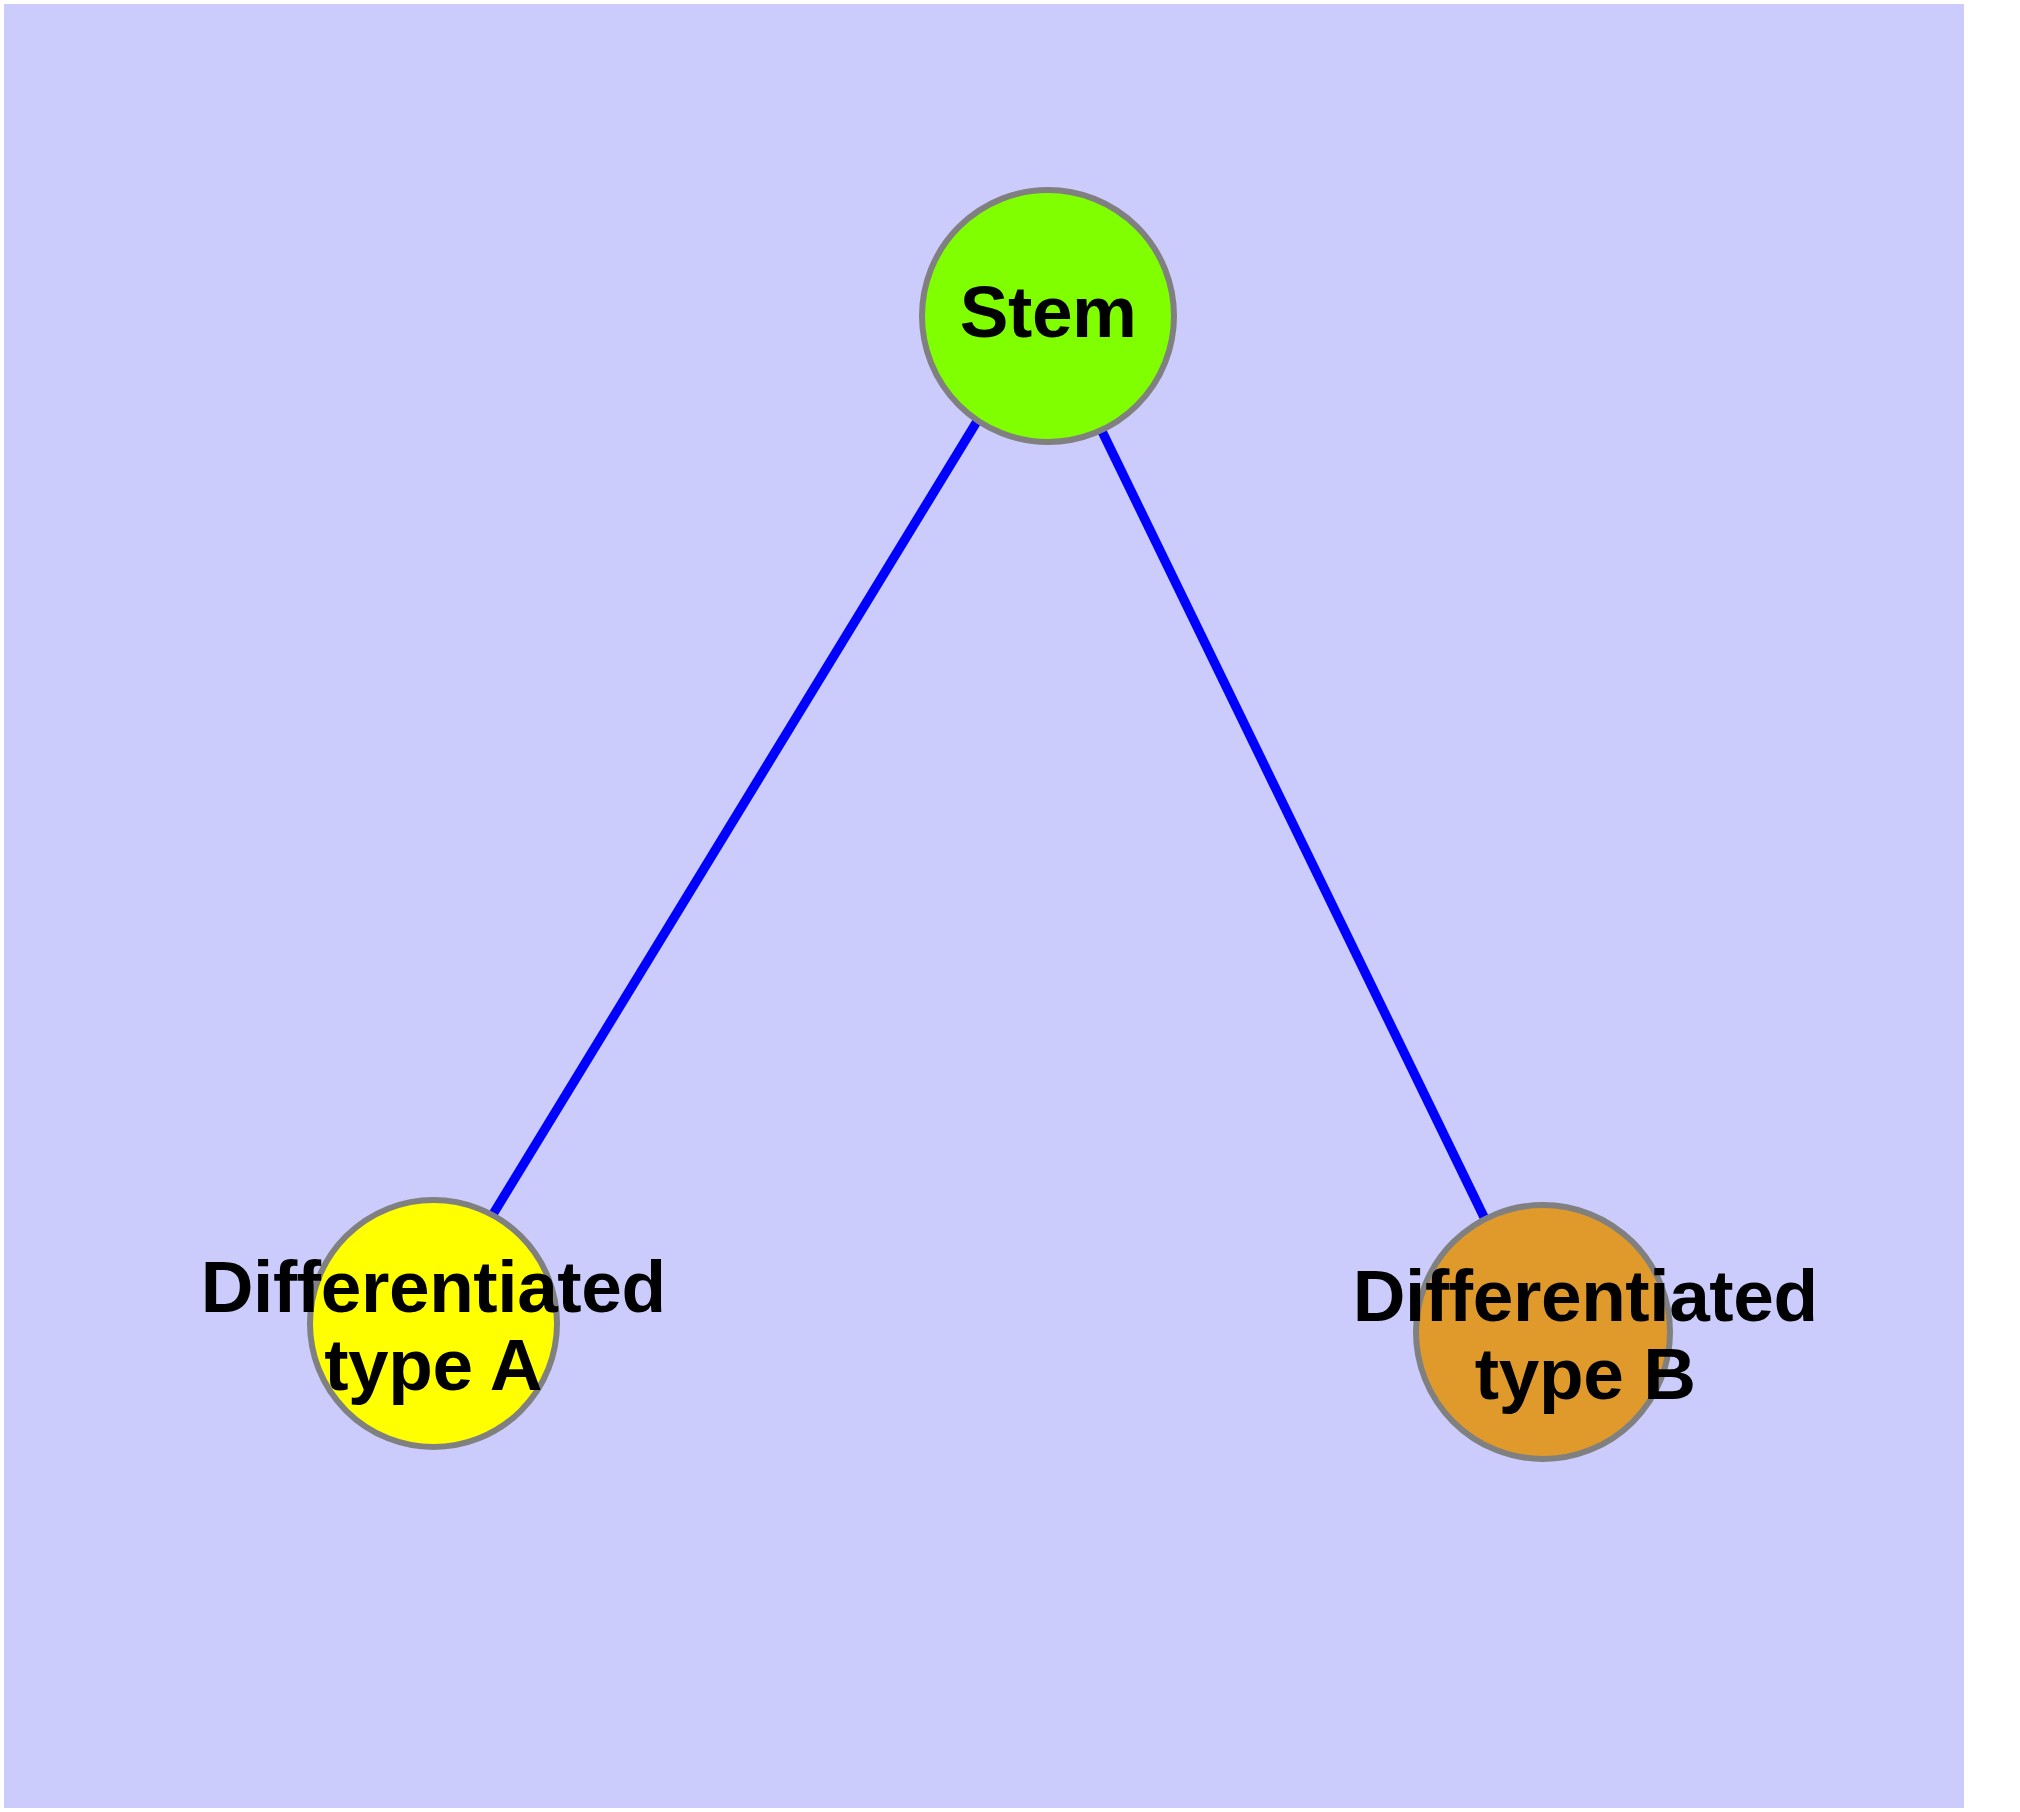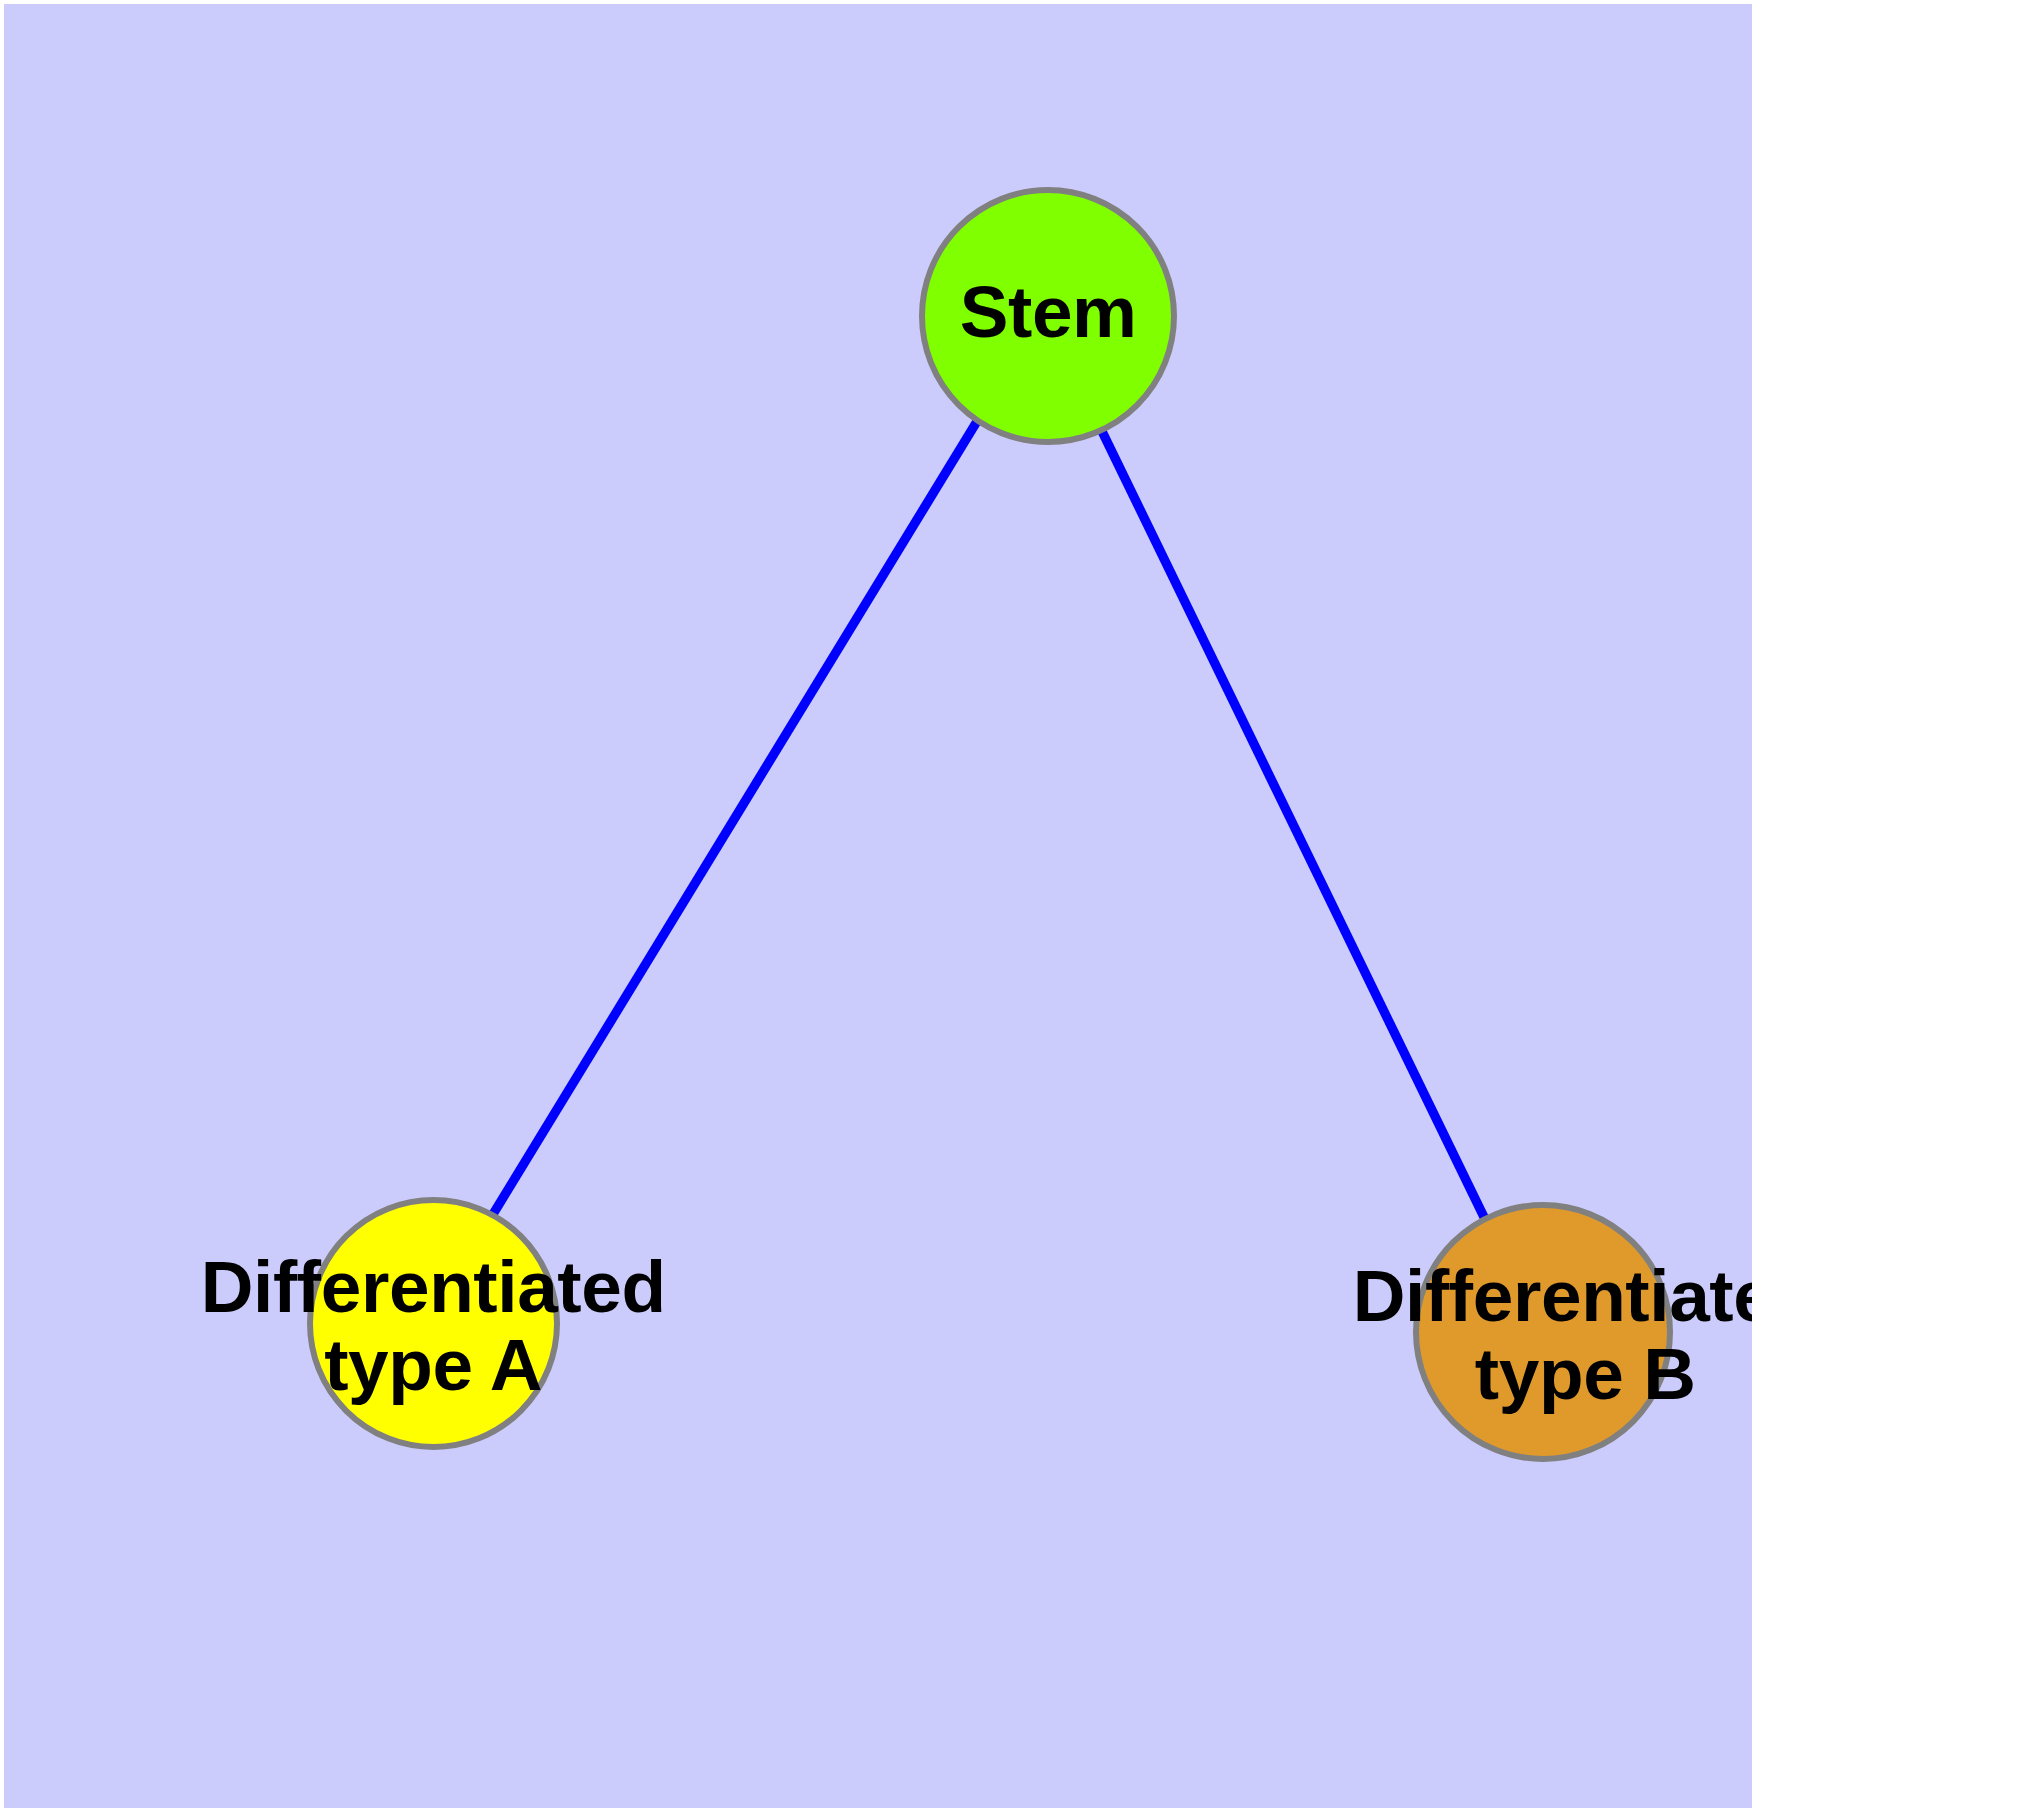--- a/index.html
+++ b/index.html
@@ -20,21 +20,21 @@
     width: 2021px;
     height: 1812px;
     background: #ffffff;
     box-sizing: border-box;
   }
 
   #plot-area {
     position: absolute;
     left: 4.2px;
     top: 4.2px;
-    width: 1748px;
+    width: 1960px;
     height: 1804px;
     background: #ccccfc;
     overflow: hidden;
   }
 
   #edge-layer {
     position: absolute;
     left: 0;
     top: 0;
     width: 2012px;

